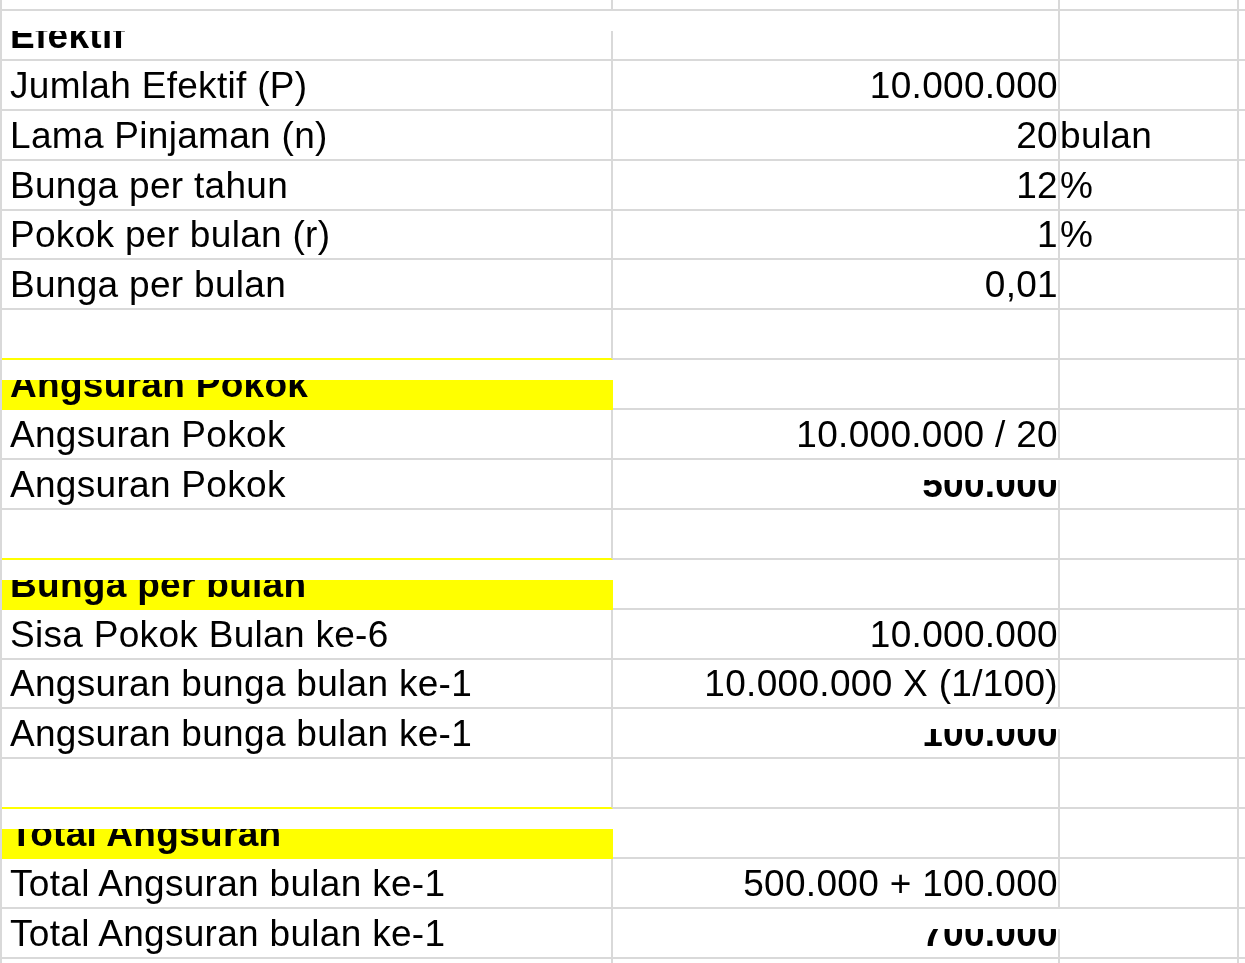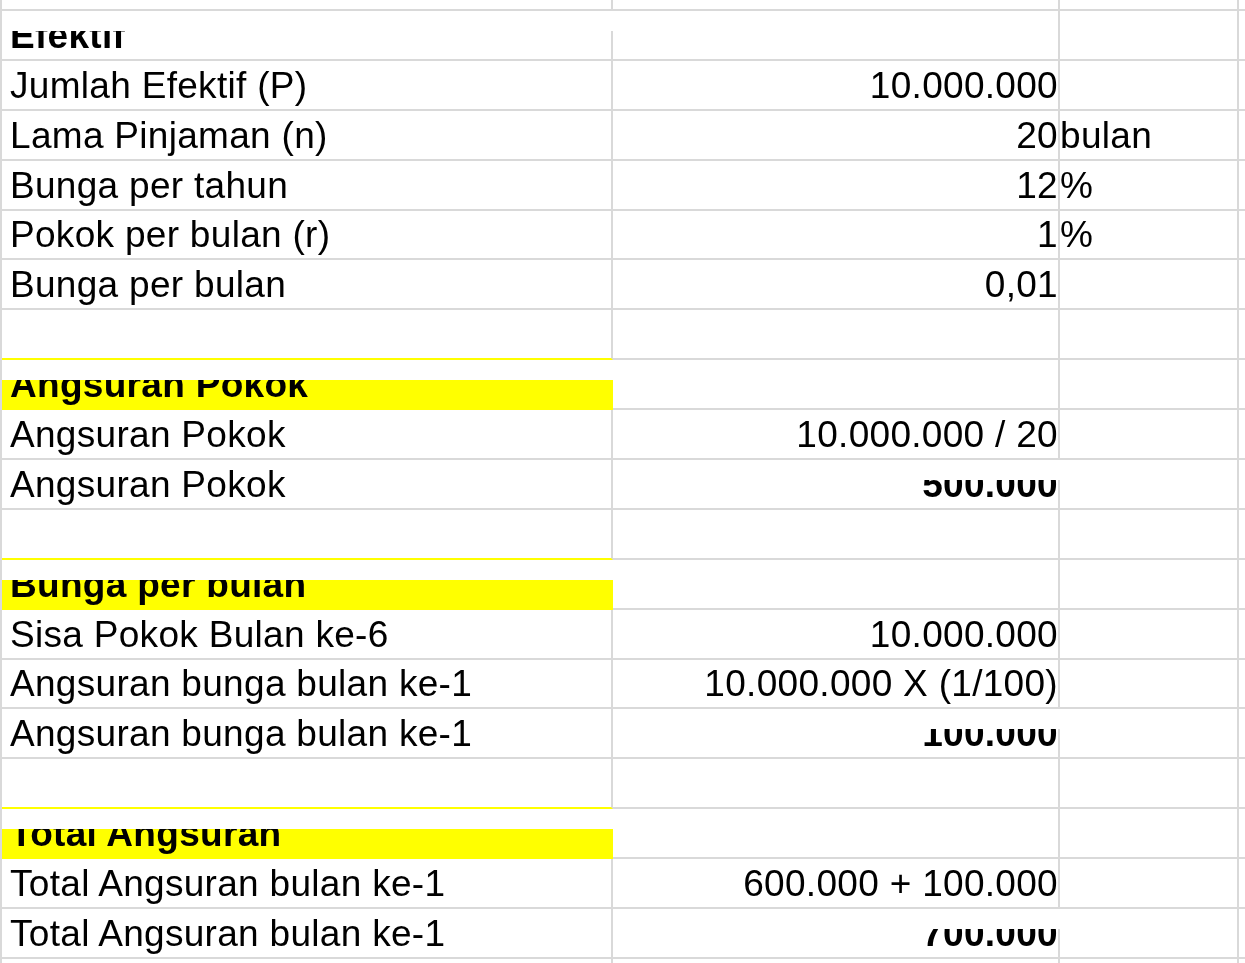--- a/index.html
+++ b/index.html
@@ -274,21 +274,21 @@
         <span></span>
       </div>
     <div class="cell sr"></div>
   </div>
 
   <div class="row">
     <div class="cell ca">
         <span>Total Angsuran bulan ke-1</span>
       </div>
     <div class="cell cb">
-        <span>600.000 + 100.000</span>
+        <span>500.000 + 100.000</span>
       </div>
     <div class="cell cc">
         <span></span>
       </div>
     <div class="cell sr"></div>
   </div>
 
   <div class="row">
     <div class="cell ca">
         <span>Total Angsuran bulan ke-1</span>

